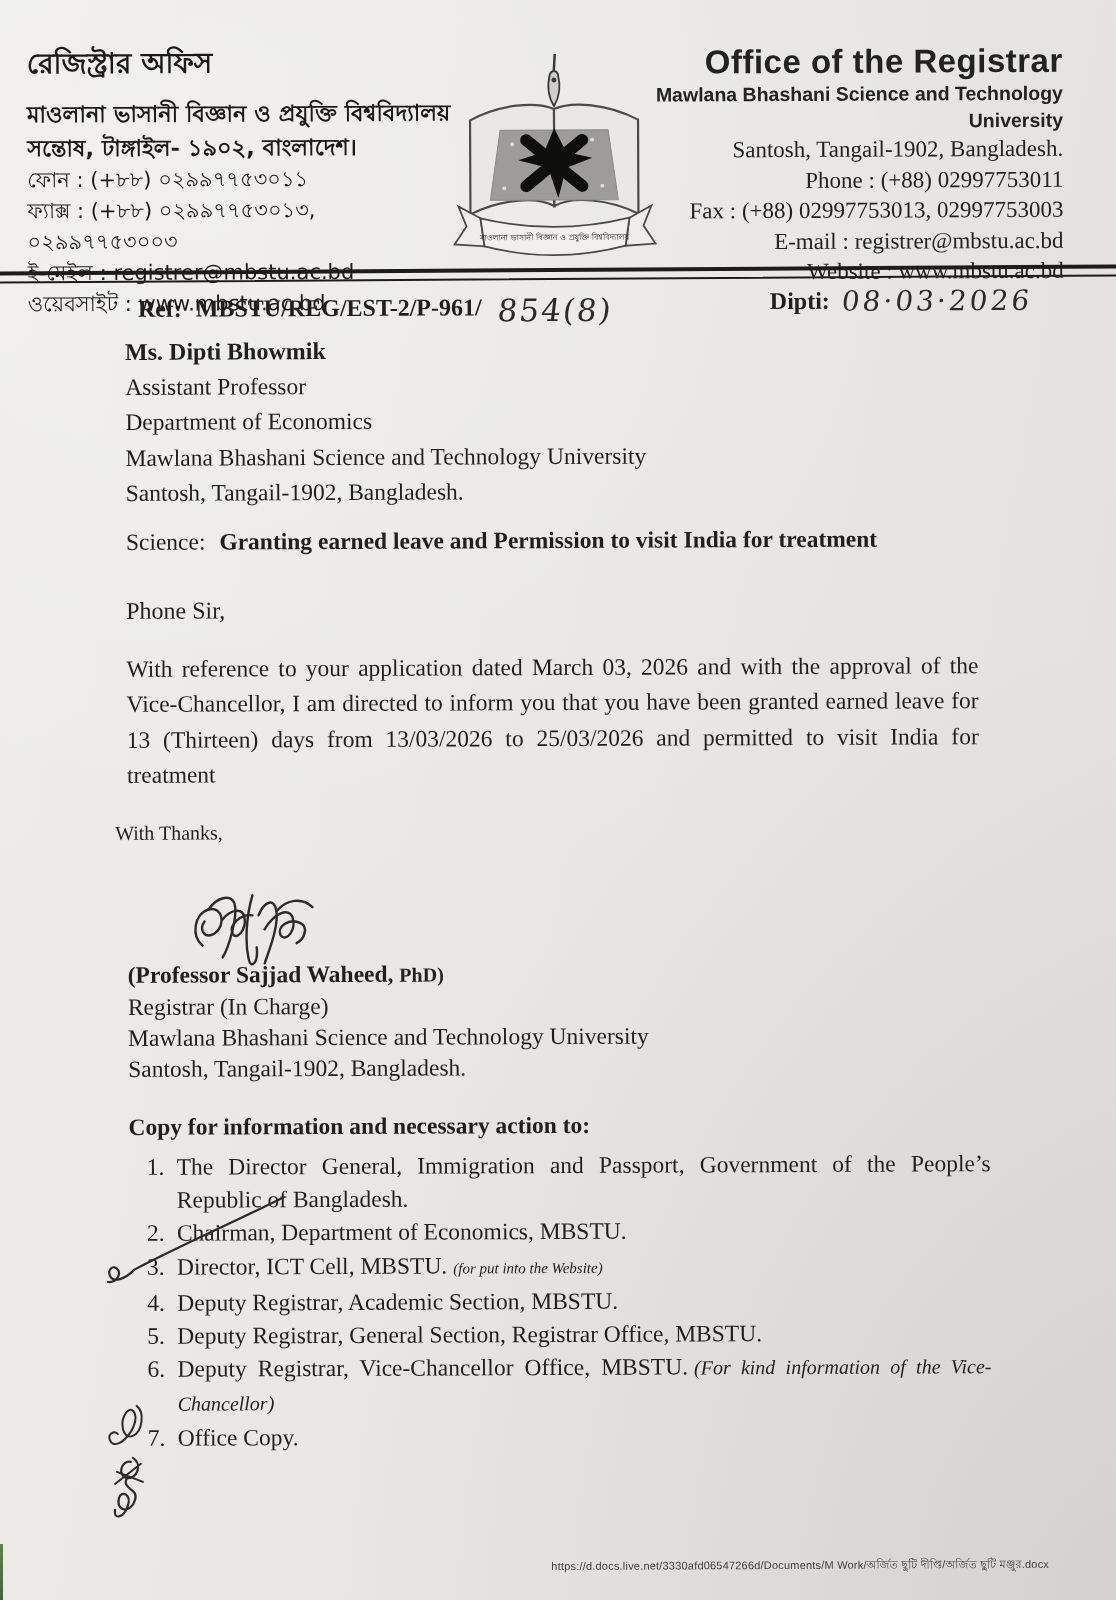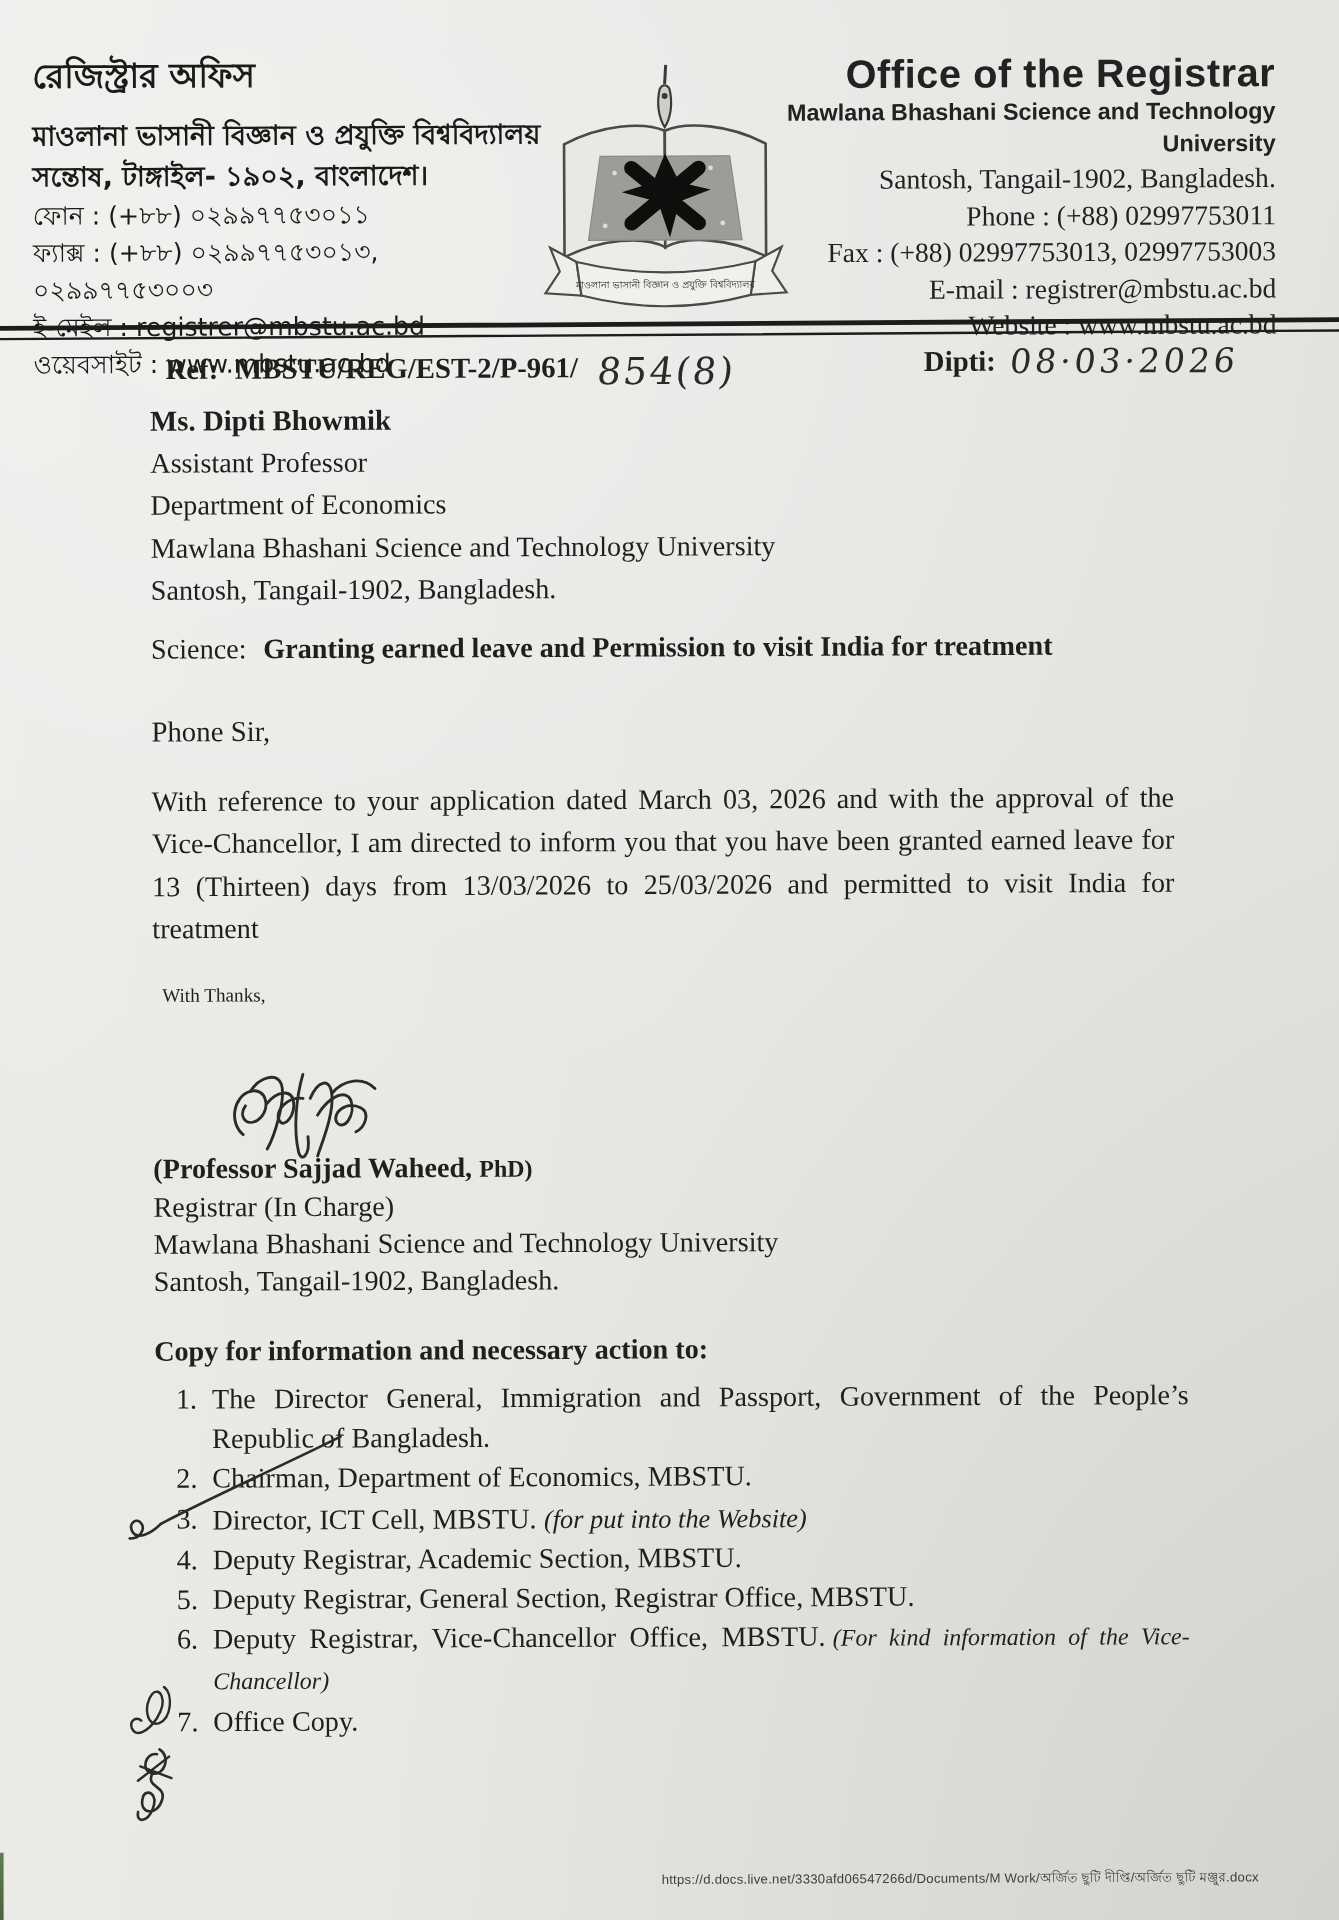--- a/index.html
+++ b/index.html
@@ -42,33 +42,33 @@
   .daterow{left:772px;top:284px;font-size:24px;font-weight:700;white-space:nowrap;}
   .date-hand{font-size:28px;letter-spacing:3px;position:relative;top:2px;margin-left:6px;font-weight:400;}
 
   
   .recipient{left:127px;top:333px;font-size:23.5px;line-height:35.2px;}
   .recipient .name{font-weight:700;font-size:24px;}
   .subject{left:127px;top:527px;font-size:23.5px;}
   .subject .stext{font-weight:700;}
   .salutation{left:127px;top:596px;font-size:24px;}
   .bodypara{left:127px;top:650px;width:852px;font-size:23.5px;line-height:35.4px;text-align:justify;}
-  .closing{left:135px;top:820px;font-size:16px;}
+  .closing{left:115px;top:820px;font-size:20px;}
 
   .signatory{left:127px;top:958px;font-size:23.5px;line-height:31px;}
   .signatory .sname{font-weight:700;}
   .signatory .phd{font-size:20px;}
 
   .cc{left:127px;top:1112px;width:862px;}
   .cc .heading{font-weight:700;font-size:23.5px;margin-bottom:10px;}
   .cc .item{display:flex;font-size:23.5px;line-height:33.2px;padding-left:18px;}
   .cc .num{width:30px;flex:0 0 30px;}
   .cc .itext{flex:1;text-align:justify;}
   .cc .note{font-style:italic;margin-left:6px;}
-  .cc .note-sm{font-size:22px;}
+  .cc .note-sm{font-size:15px;}
   .cc .note-md{font-size:20px;}
 
   .footer{left:548px;top:1558px;font-family:"Liberation Sans","DejaVu Sans",sans-serif;font-size:11px;color:#3f3e3c;letter-spacing:.2px;}
 
   
   .ink{stroke:#2c2b29;fill:none;stroke-linecap:round;stroke-linejoin:round;}
   .edge-green{position:absolute;left:0;top:1544px;width:3px;height:56px;background:linear-gradient(#4a6b33,#2e4a20);opacity:.85;}
 </style>
 </head>
 <body>

